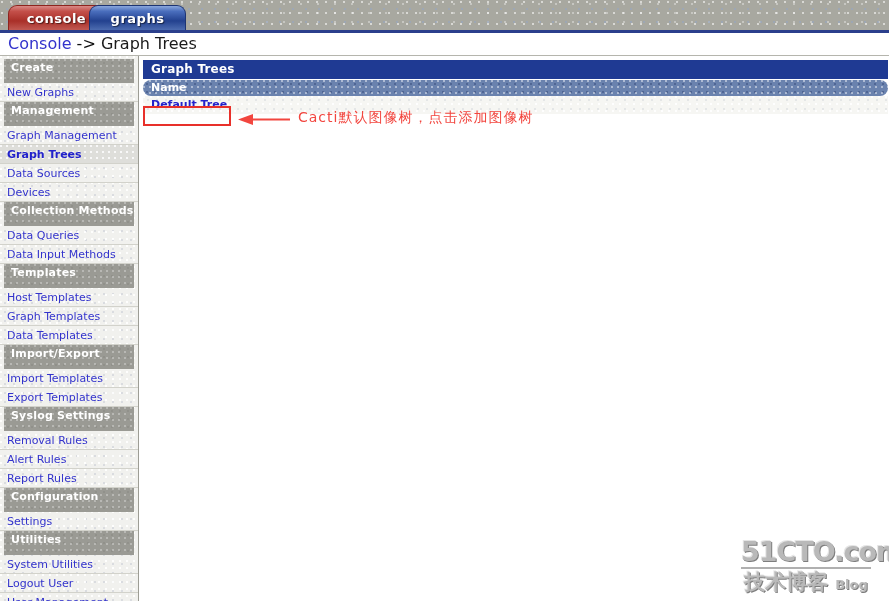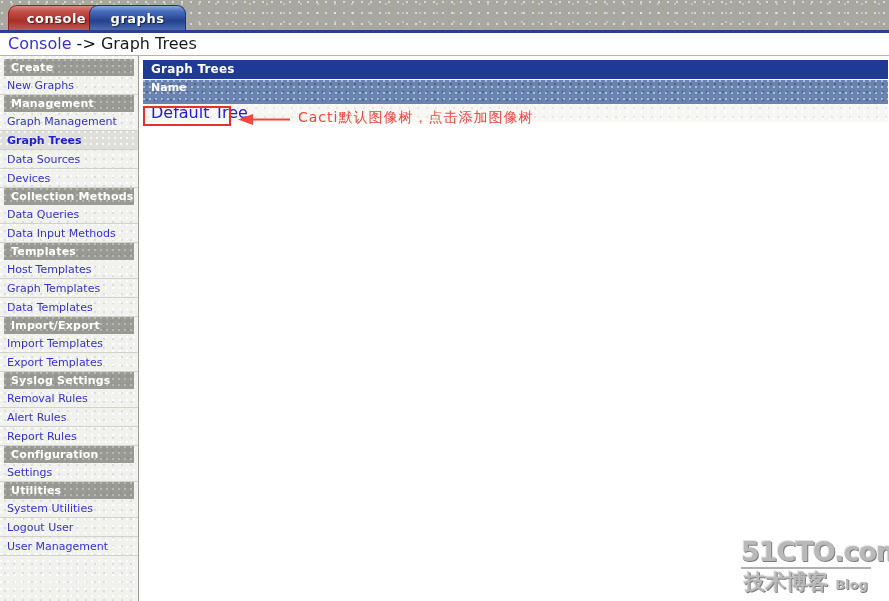--- a/index.html
+++ b/index.html
@@ -99,21 +99,21 @@
       radial-gradient(circle at 1px 1px, rgba(255,255,255,0.9) 0.8px, transparent 1.1px),
       radial-gradient(circle at 5px 4px, rgba(190,195,205,0.45) 0.8px, transparent 1.1px);
     background-size: 7px 7px, 9px 9px;
     border-right: 1px solid #9d9d95;
     padding-top: 3px;
     box-sizing: border-box;
     overflow: hidden;
   }
   .sb-section {
     margin: 0 4px;
-    height: 17px;
+    height: 24px;
     line-height: 17px;
     padding-left: 7px;
     background-color: #9a9a94;
     background-image:
       radial-gradient(circle at 1px 1px, rgba(255,255,255,0.3) 0.8px, transparent 1.1px),
       radial-gradient(circle at 4px 4px, rgba(0,0,0,0.06) 0.8px, transparent 1.1px);
     background-size: 6px 6px, 8px 8px;
     color: #ffffff;
     font-weight: bold;
     font-size: 11px;
@@ -156,48 +156,49 @@
     line-height: 19px;
     padding-left: 8px;
     background: #1f3a93;
     color: #ffffff;
     font-weight: bold;
     font-size: 12px;
     letter-spacing: 0.2px;
   }
   .panel-colhead {
     margin: 1px 1px 0 4px;
-    height: 24px;
+    height: 16px;
     line-height: 16px;
     padding-left: 8px;
     background-color: #6a82ae;
     background-image:
       radial-gradient(circle at 1px 1px, rgba(255,255,255,0.45) 0.8px, transparent 1.1px),
       radial-gradient(circle at 4px 4px, rgba(40,60,110,0.4) 0.8px, transparent 1.1px);
     background-size: 6px 6px, 8px 8px;
     color: #ffffff;
     font-weight: bold;
     font-size: 11px;
+    border-radius: 8px;
   }
   .panel-row {
     margin: 0 1px 0 4px;
     height: 18px;
     line-height: 18px;
     padding-left: 8px;
     background-color: #f6f6f3;
     background-image:
       radial-gradient(circle at 1px 1px, rgba(255,255,255,0.9) 0.8px, transparent 1.1px),
       radial-gradient(circle at 5px 4px, rgba(200,205,212,0.4) 0.8px, transparent 1.1px);
     background-size: 7px 7px, 9px 9px;
     position: relative;
   }
   .panel-row a {
     color: #2222cc;
-    font-weight: normal;
-    font-size: 16px;
+    font-weight: bold;
+    font-size: 11px;
     text-decoration: none;
   }
 
   
   .annot-box {
     position: absolute;
     left: 143px;
     top: 106px;
     width: 88px;
     height: 20px;

